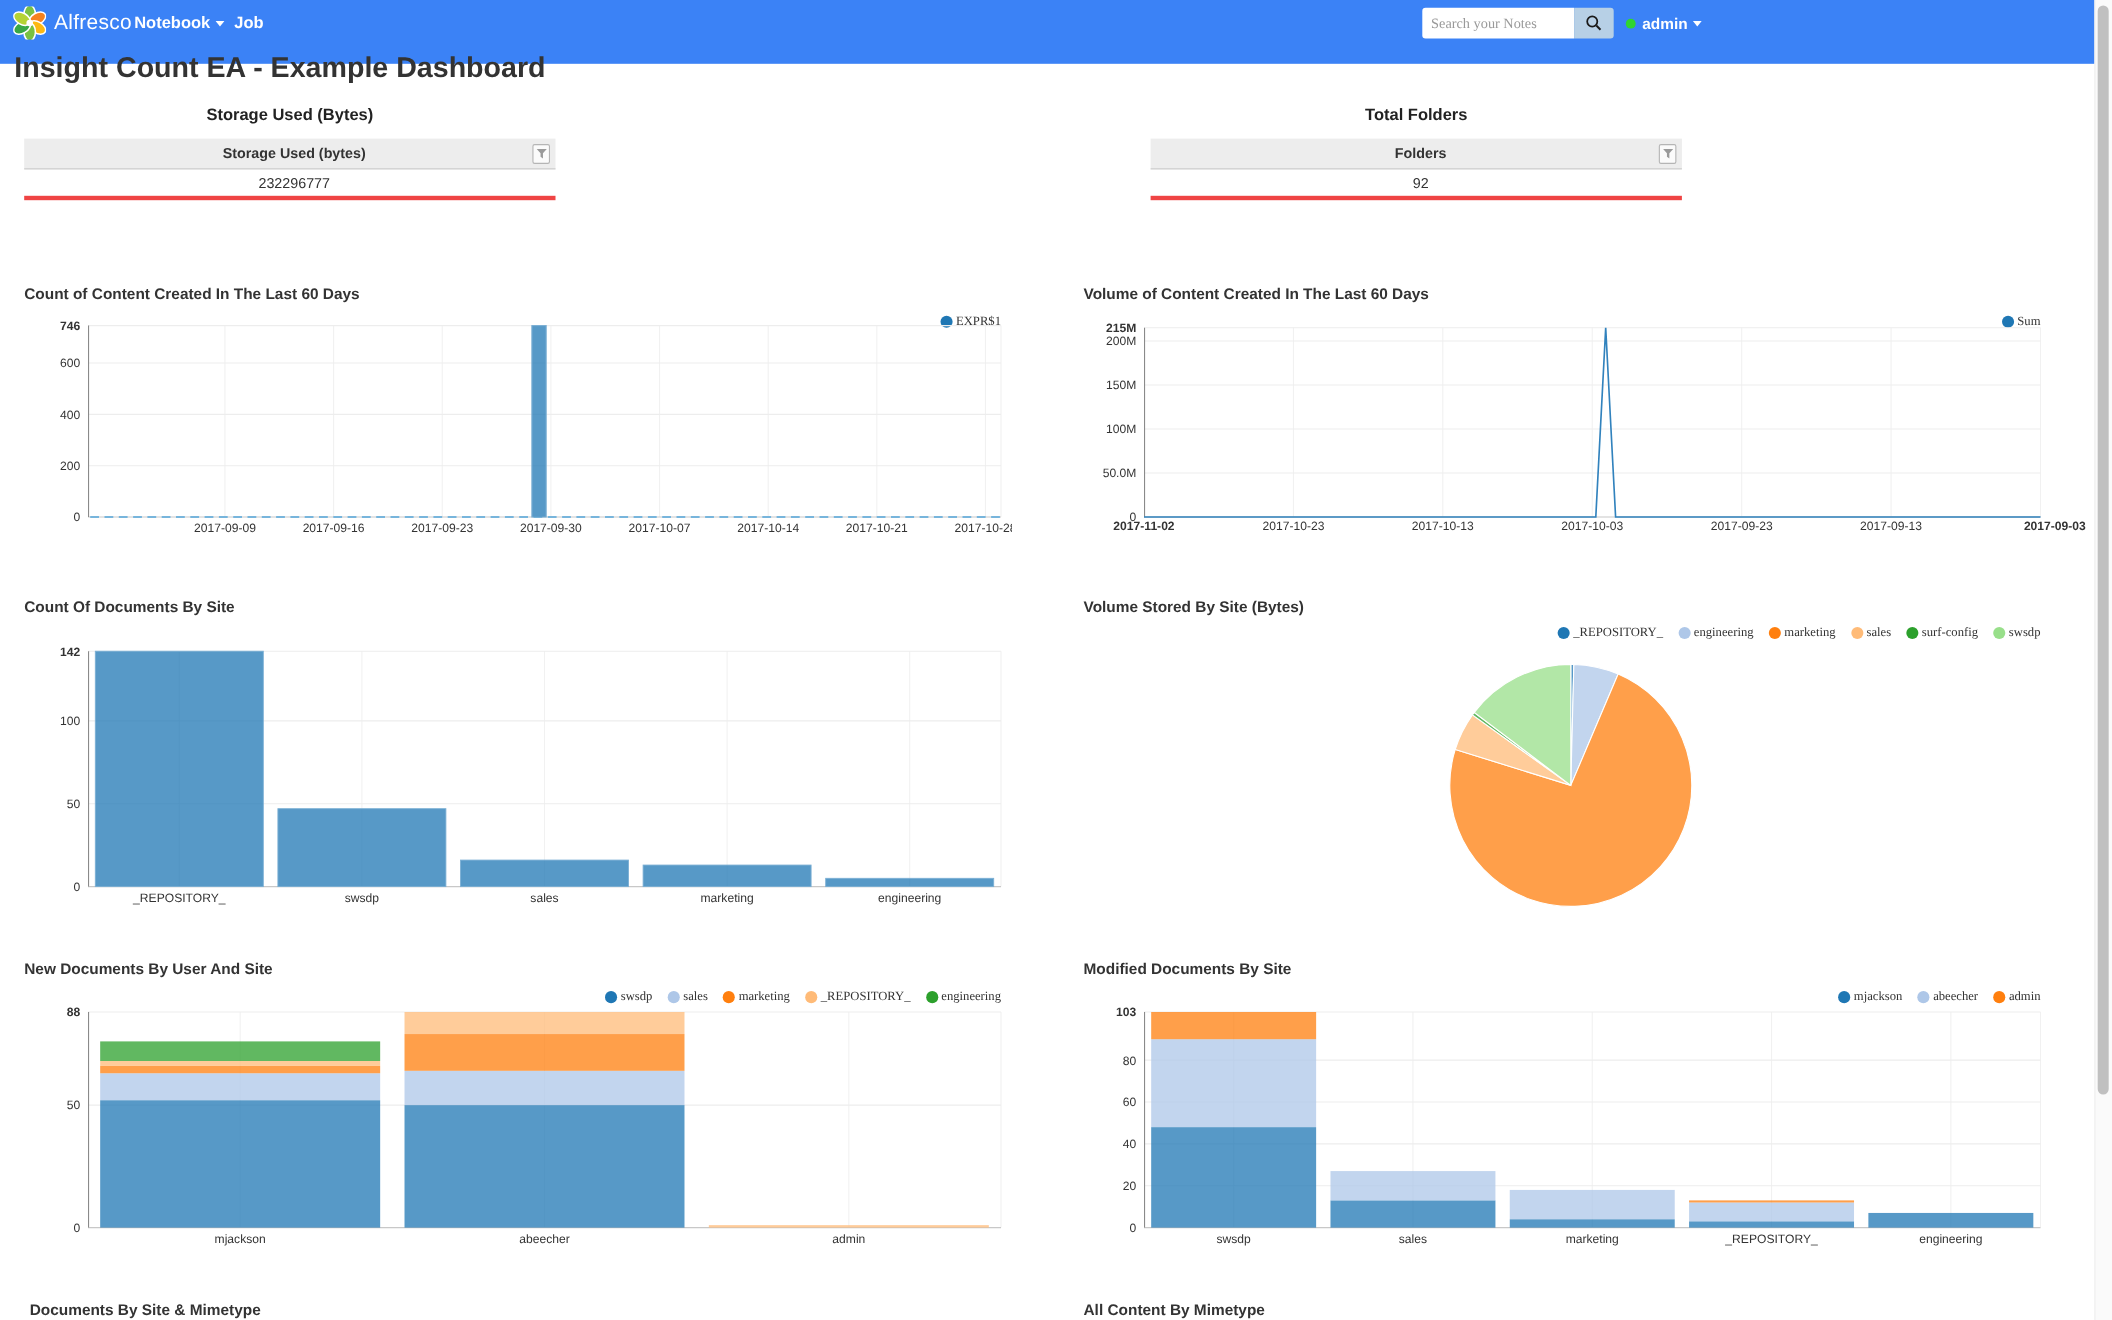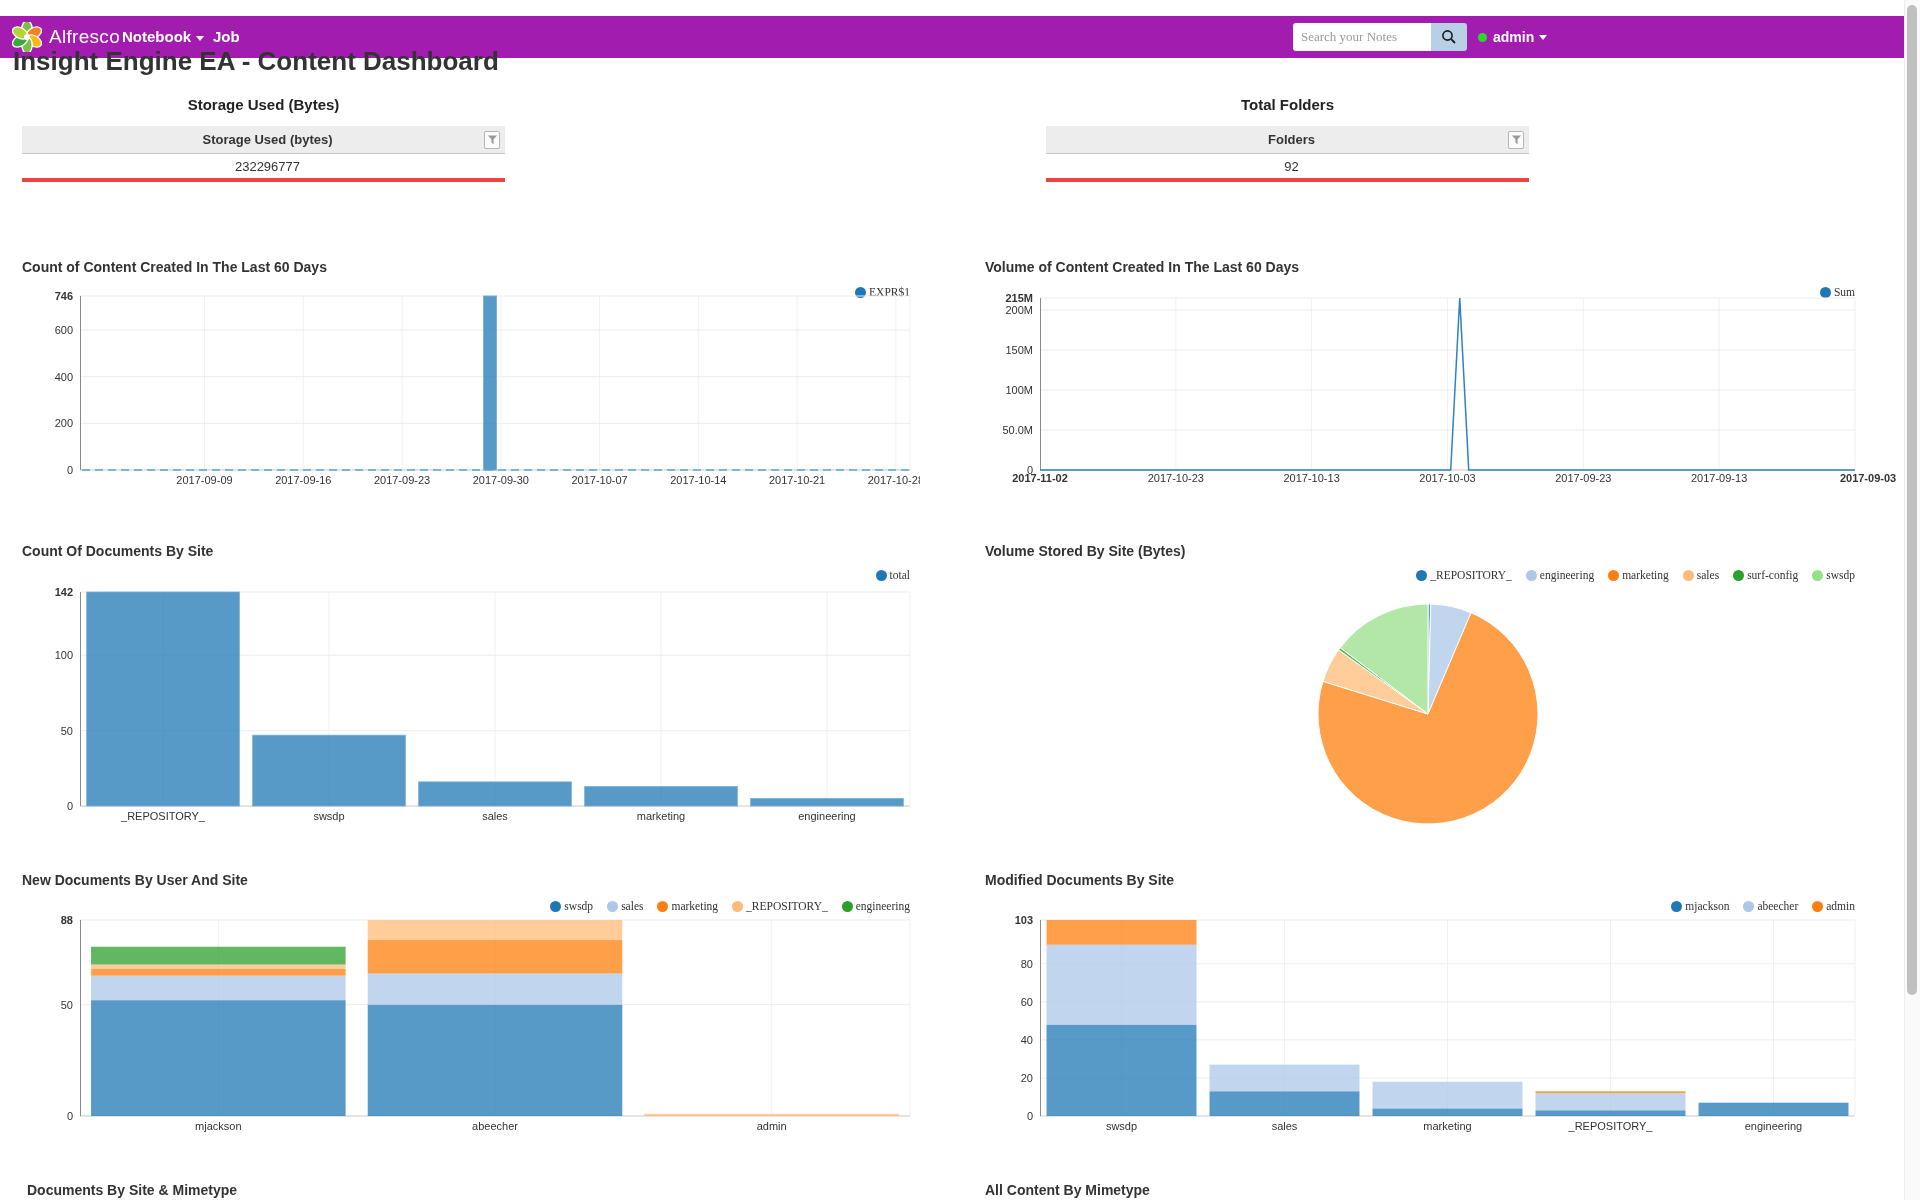--- a/index.html
+++ b/index.html
@@ -2,21 +2,21 @@
 <html><head>
 <meta charset="utf-8">
 <style>
   * { margin:0; padding:0; box-sizing:border-box; }
   html,body { background:#fff; }
   #app {
     position:relative; width:1920px; height:1200px; overflow:hidden;
     font-family:"Liberation Sans", sans-serif; background:#fff;
   }
   
-  #navbar { position:absolute; left:0; top:16px; width:1920px; height:42px; background:#a21caf; }
+  #navbar { position:absolute; left:0; top:0; width:1920px; height:58px; background:#3b82f6; }
   .brand { position:absolute; left:12px; top:6px; display:flex; align-items:center; }
   .brand-name { color:#fff; font-size:19px; margin-left:7px; letter-spacing:.3px; }
   .nav-item { position:absolute; top:0; height:42px; line-height:42px; color:#fff; font-size:15px; font-weight:bold; cursor:pointer; }
   .caret { display:inline-block; width:0; height:0; border-left:4px solid transparent; border-right:4px solid transparent; border-top:5px solid #fff; margin-left:5px; vertical-align:middle; }
   #search-box { position:absolute; left:1293px; top:7px; width:174px; height:28px; display:flex; }
   #search-input { width:138px; height:28px; border:none; border-radius:3px 0 0 3px; padding:0 8px; font-size:13px; font-family:Liberation Serif, serif; color:#333; outline:none; }
   #search-input::placeholder { color:#999; }
   #search-btn { width:36px; height:28px; background:#b7d0e6; border:none; border-radius:0 3px 3px 0; cursor:pointer; display:flex; align-items:center; justify-content:center; }
   #user-menu { position:absolute; left:1478px; top:0; height:42px; display:flex; align-items:center; cursor:pointer; }
   #user-dot { width:9px; height:9px; border-radius:50%; background:#2fd52f; margin-right:6px; }
@@ -72,21 +72,21 @@
         </svg>
       </button>
     </div>
     <div id="user-menu">
       <span id="user-dot"></span>
       <span id="user-name">admin</span>
       <span class="caret"></span>
     </div>
   </div>
 
-  <div id="page-title">Insight Engine EA - Content Dashboard</div>
+  <div id="page-title">Insight Count EA - Example Dashboard</div>
 
   <div class="stat" style="left:22px">
     <div class="stat-title">Storage Used (Bytes)</div>
     <div class="stat-header">
       <span>Storage Used (bytes)</span>
       <span class="filter-btn">
         <svg width="11" height="12" viewBox="0 0 12 12">
             <polygon points="1,1 11,1 7.2,5.2 7.2,10.5 4.8,8.8 4.8,5.2" fill="#9a9a9a"></polygon>
           </svg>
       </span>
@@ -181,26 +181,20 @@
       <text x="190.8605" y="202" text-anchor="middle" class="tick">2017-10-23</text>
       <text x="326.6395" y="202" text-anchor="middle" class="tick">2017-10-13</text>
       <text x="462.5" y="202" text-anchor="middle" class="tick">2017-10-03</text>
       <text x="598.3605" y="202" text-anchor="middle" class="tick">2017-09-23</text>
       <text x="734.1395" y="202" text-anchor="middle" class="tick">2017-09-13</text>
       <text x="883.04" y="202" text-anchor="middle" class="tick b">2017-09-03</text>
       <polyline points="55,190 465.725,190 474.725,18 483.725,190 870,190" fill="none" stroke="#3182bd" stroke-width="1.5"></polyline>
     </svg>
 
   <div class="chart-title" style="left:22px;top:543px">Count Of Documents By Site</div>
-  <div class="legend" id="lg2" style="left:22px;top:567px;width:888px">
-      <span class="lg-item">
-        <span class="lg-dot" style="background: rgb(31, 119, 180);"></span>
-        <span>total</span>
-      </span>
-    </div>
   <svg class="chart" id="ch2" style="left:22px;top:562px" width="898" height="270">
       <g>
         <line x1="141" y1="30" x2="141" y2="244" stroke="#f1f1f1"></line>
         <line x1="307" y1="30" x2="307" y2="244" stroke="#f1f1f1"></line>
         <line x1="473" y1="30" x2="473" y2="244" stroke="#f1f1f1"></line>
         <line x1="639" y1="30" x2="639" y2="244" stroke="#f1f1f1"></line>
         <line x1="805" y1="30" x2="805" y2="244" stroke="#f1f1f1"></line>
         <line x1="888" y1="30" x2="888" y2="244" stroke="#f1f1f1"></line>
         <line x1="58" y1="168.64788732394368" x2="888" y2="168.64788732394368" stroke="#ededed"></line>
         <line x1="58" y1="93.29577464788733" x2="888" y2="93.29577464788733" stroke="#ededed"></line>

